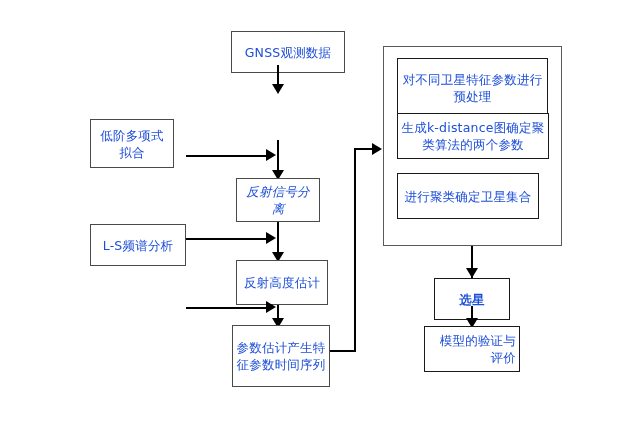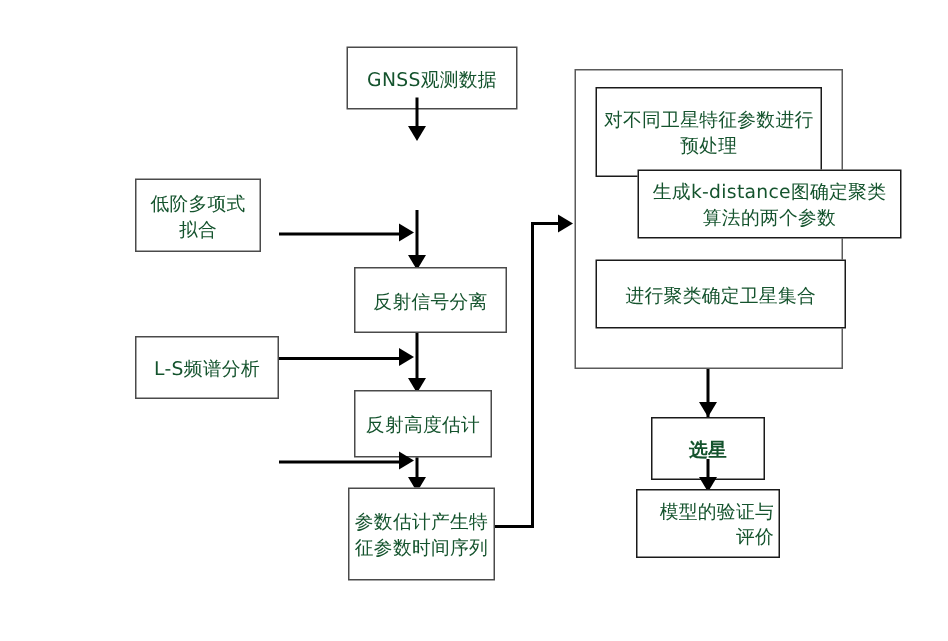--- a/index.html
+++ b/index.html
@@ -17,21 +17,21 @@
   }
   .node {
     position: absolute;
     box-sizing: border-box;
     border: 1.4px solid #4a4a4a;
     background: #ffffff;
     display: flex;
     align-items: center;
     justify-content: center;
     text-align: center;
-    color: #14532d;
+    color: #1d4ed8;
     font-size: 12.5px;
     line-height: 17px;
     letter-spacing: 0.2px;
     padding: 20px 3px;
   }
   .node.dark {
     border-color: #1a1a1a;
   }
   .group-box {
     position: absolute;
@@ -70,21 +70,21 @@
     <span class="lbl">GNSS观测数据</span>
   </div>
 
   <div class="edge edge-v" style="left:277px; top:65px; height:23px;"></div>
   <div class="arrow-down" style="left:272px; top:84px;"></div>
 
 
   <div class="edge edge-v" style="left:277px; top:140px; height:38px;"></div>
   <div class="arrow-down" style="left:272px; top:170px;"></div>
 
-  <div class="node" style="left:236px; top:178px; width:102px; height:44px;">
+  <div class="node" style="left:236px; top:178px; width:84px; height:44px;font-style:italic;">
     <span class="lbl">反射信号分离</span>
   </div>
 
   <div class="edge edge-v" style="left:277px; top:222px; height:38px;"></div>
   <div class="arrow-down" style="left:272px; top:252px;"></div>
 
   <div class="node" style="left:236px; top:260px; width:92px; height:45px;">
     <span class="lbl">反射高度估计</span>
   </div>
 
@@ -114,25 +114,25 @@
   <div class="edge edge-v" style="left:354px; top:148px; height:204px;"></div>
   <div class="edge edge-h" style="left:354px; top:148px; width:22px;"></div>
   <div class="arrow-right" style="left:372px; top:143px;"></div>
 
   <div class="group-box" style="left:383px; top:46px; width:179px; height:200px;"></div>
 
   <div class="node dark" style="left:397px; top:58px; width:151px; height:60px;">
     <span class="lbl">对不同卫星特征参数进行预处理</span>
   </div>
 
-  <div class="node dark" style="left:397px; top:113px; width:176px; height:46px;margin-left:28px;">
+  <div class="node dark" style="left:397px; top:113px; width:152px; height:46px;">
     <span class="lbl">生成k-distance图确定聚类算法的两个参数</span>
   </div>
 
-  <div class="node dark" style="left:397px; top:173px; width:167px; height:46px;">
+  <div class="node dark" style="left:397px; top:173px; width:142px; height:46px;">
     <span class="lbl">进行聚类确定卫星集合</span>
   </div>
 
   <div class="edge edge-v" style="left:471px; top:246px; height:32px;"></div>
   <div class="arrow-down" style="left:466px; top:268px;"></div>
 
   <div class="node dark" style="left:434px; top:278px; width:76px; height:28px;font-weight:bold;">
     <span class="lbl">选星</span>
   </div>
 

